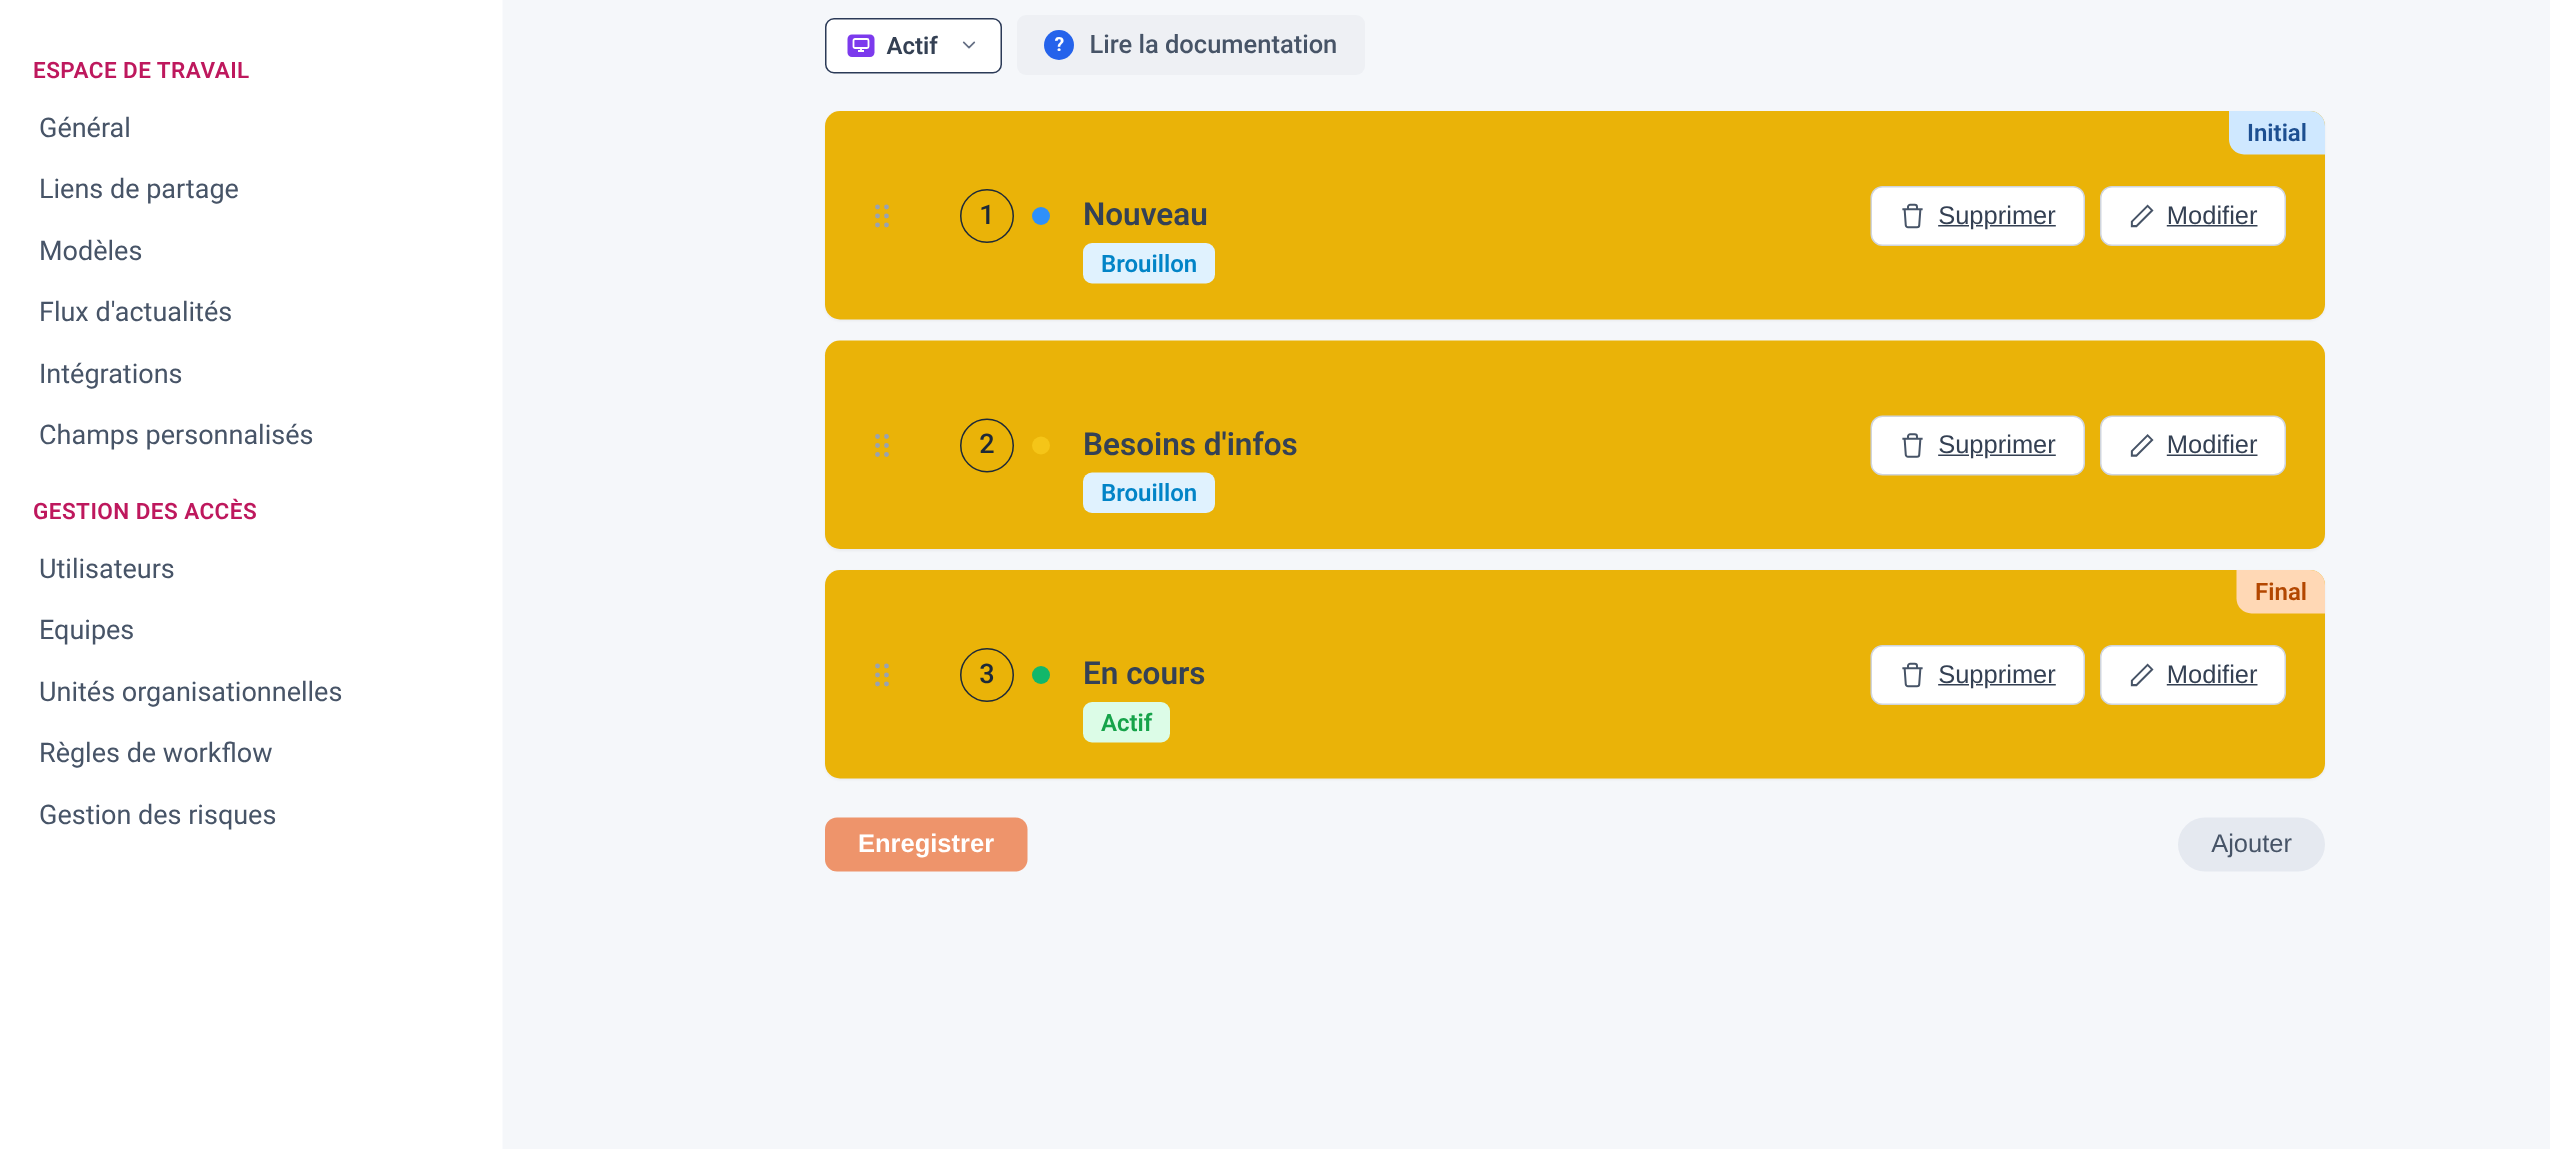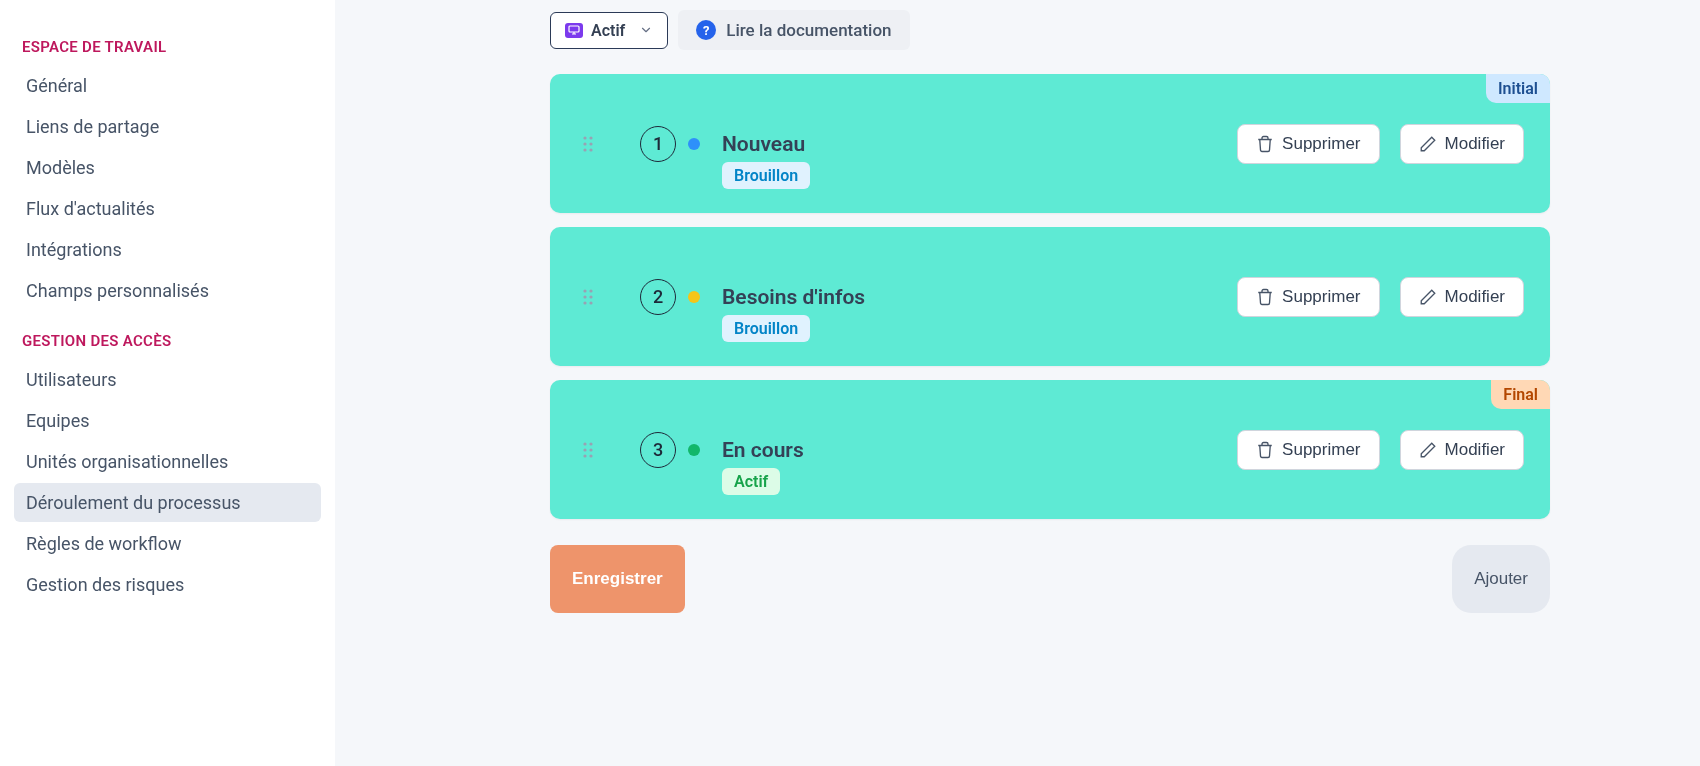--- a/index.html
+++ b/index.html
@@ -72,21 +72,21 @@
     padding:10px 18px; color:#475467; font-size:17px; font-weight:500;
     cursor:pointer;
   }
   .doc-link .q-icon {
     width:20px; height:20px; border-radius:50%; background:#2563eb;
     color:#fff; display:inline-flex; align-items:center; justify-content:center;
     font-size:13px; font-weight:700;
   }
   .card {
     position: relative;
-    background:#5eead4;
+    background:#eab308;
     border-radius:10px;
     box-shadow: 0 1px 2px rgba(16,24,40,0.05);
     padding: 24px 26px;
     margin-bottom: 14px;
     display:flex;
     align-items:center;
   }
   .drag-handle { color:#98a2b3; cursor:grab; padding:0 6px; }
   .step-number {
     width:36px; height:36px; border:1.5px solid #1d2939; border-radius:50%;
@@ -99,21 +99,21 @@
   .dot-yellow { background:#f5c518; }
   .dot-green { background:#12b76a; }
   .card-body { flex:1; }
   .card-title { font-size:21px; font-weight:600; color:#344156; margin-bottom:6px;margin-top:34px; }
   .tag-pill {
     display:inline-block; font-size:16px; font-weight:600;
     padding:4px 12px; border-radius:6px;
   }
   .tag-brouillon { background:#e0f2fe; color:#0284c7; }
   .tag-actif { background:#dcfce7; color:#16a34a; }
-  .card-actions { display:flex; gap:20px; }
+  .card-actions { display:flex; gap:10px;text-decoration:underline; }
   .btn-outline {
     display:inline-flex; align-items:center; gap:8px;
     border:1px solid #d0d5dd; background:#fff; border-radius:8px;
     padding:9px 18px; font-size:17px; font-weight:500; color:#344053;
     cursor:pointer;
   }
   .corner-badge {
     position:absolute; top:0; right:0;
     font-size:16px; font-weight:600;
     padding:5px 12px;
@@ -122,21 +122,21 @@
   }
   .badge-initial { background:#cfe8ff; color:#1d4f91; }
   .badge-final { background:#ffd8b5; color:#b34700;margin-left:12px; }
   .footer-actions { display:flex; justify-content:space-between; margin-top:26px; }
   .btn-primary {
     background:#ee946b; color:#fff; border:none; border-radius:8px;
     padding:4px 22px; font-size:17px; font-weight:600; cursor:pointer;
   }
   .btn-secondary {
     background:#e5e9f0; color:#475467; border:none; border-radius:19px;
-    padding:24px 22px; font-size:17px; font-weight:500; cursor:pointer;
+    padding:8px 22px; font-size:17px; font-weight:500; cursor:pointer;
   }
   svg { display:block; }
 </style>
 </head>
 <body>
 
 <div class="layout">
   <aside class="sidebar">
 
     <div class="sidebar-section-header">ESPACE DE TRAVAIL</div>
@@ -145,21 +145,20 @@
     <div class="sidebar-item">Modèles</div>
     <div class="sidebar-item">Flux d'actualités</div>
     <div class="sidebar-item">Intégrations</div>
     <div class="sidebar-item">Champs personnalisés</div>
 
     <div class="sidebar-section-header">GESTION DES ACCÈS</div>
     <div class="sidebar-item">Utilisateurs</div>
     <div class="sidebar-item">Equipes</div>
     <div class="sidebar-item">Unités organisationnelles</div>
 
-    <div class="sidebar-item active">Déroulement du processus</div>
     <div class="sidebar-item">Règles de workflow</div>
     <div class="sidebar-item">Gestion des risques</div>
   </aside>
 
   <main class="main">
     <div class="toolbar">
       <div class="actif-dropdown">
         <span class="badge-icon">
           <svg width="12" height="10" viewBox="0 0 12 10" fill="none">
               <rect x="1" y="1" width="10" height="6" rx="1" stroke="#fff" stroke-width="1.2"></rect>

